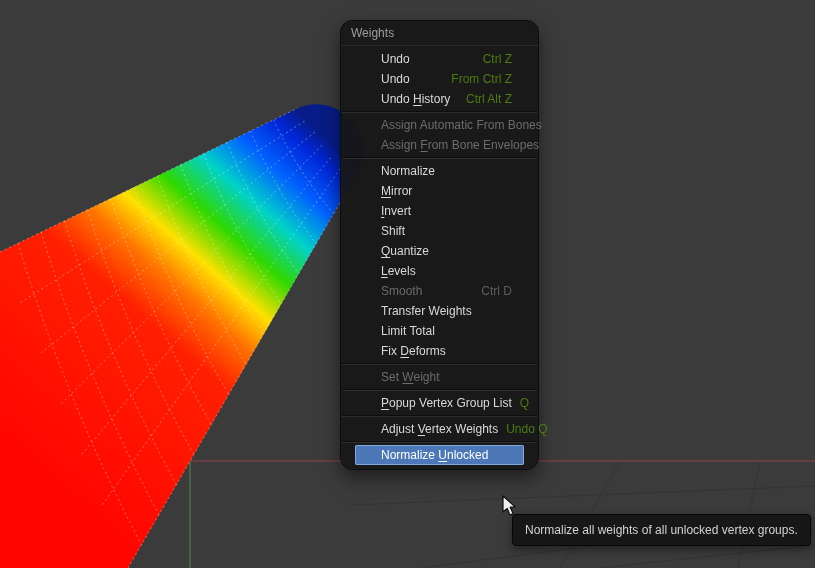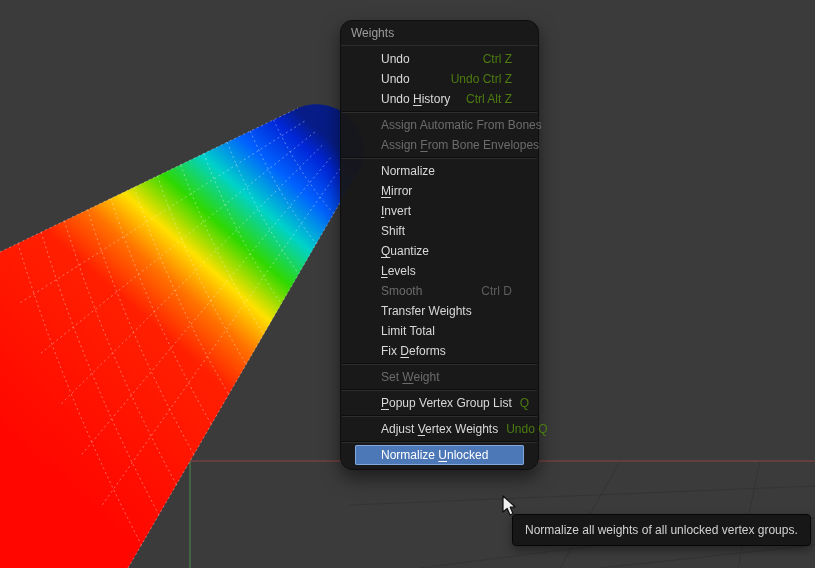--- a/index.html
+++ b/index.html
@@ -118,21 +118,21 @@
 
 <div class="menu">
   <div class="menu-header">Weights</div>
   <div id="menu-items">
       <div class="menu-item">
         <span class="mi-label">Undo</span>
         <span class="mi-shortcut">Ctrl Z</span>
       </div>
       <div class="menu-item">
         <span class="mi-label">Undo</span>
-        <span class="mi-shortcut">Undo Ctrl Z</span>
+        <span class="mi-shortcut">From Ctrl Z</span>
       </div>
       <div class="menu-item">
         <span class="mi-label">Undo <span class="accel">H</span>istory</span>
         <span class="mi-shortcut">Ctrl Alt Z</span>
       </div>
       <div class="menu-sep"></div>
       <div class="menu-item disabled">
         <span class="mi-label">Assign Automatic From Bones</span>
       </div>
       <div class="menu-item disabled">

